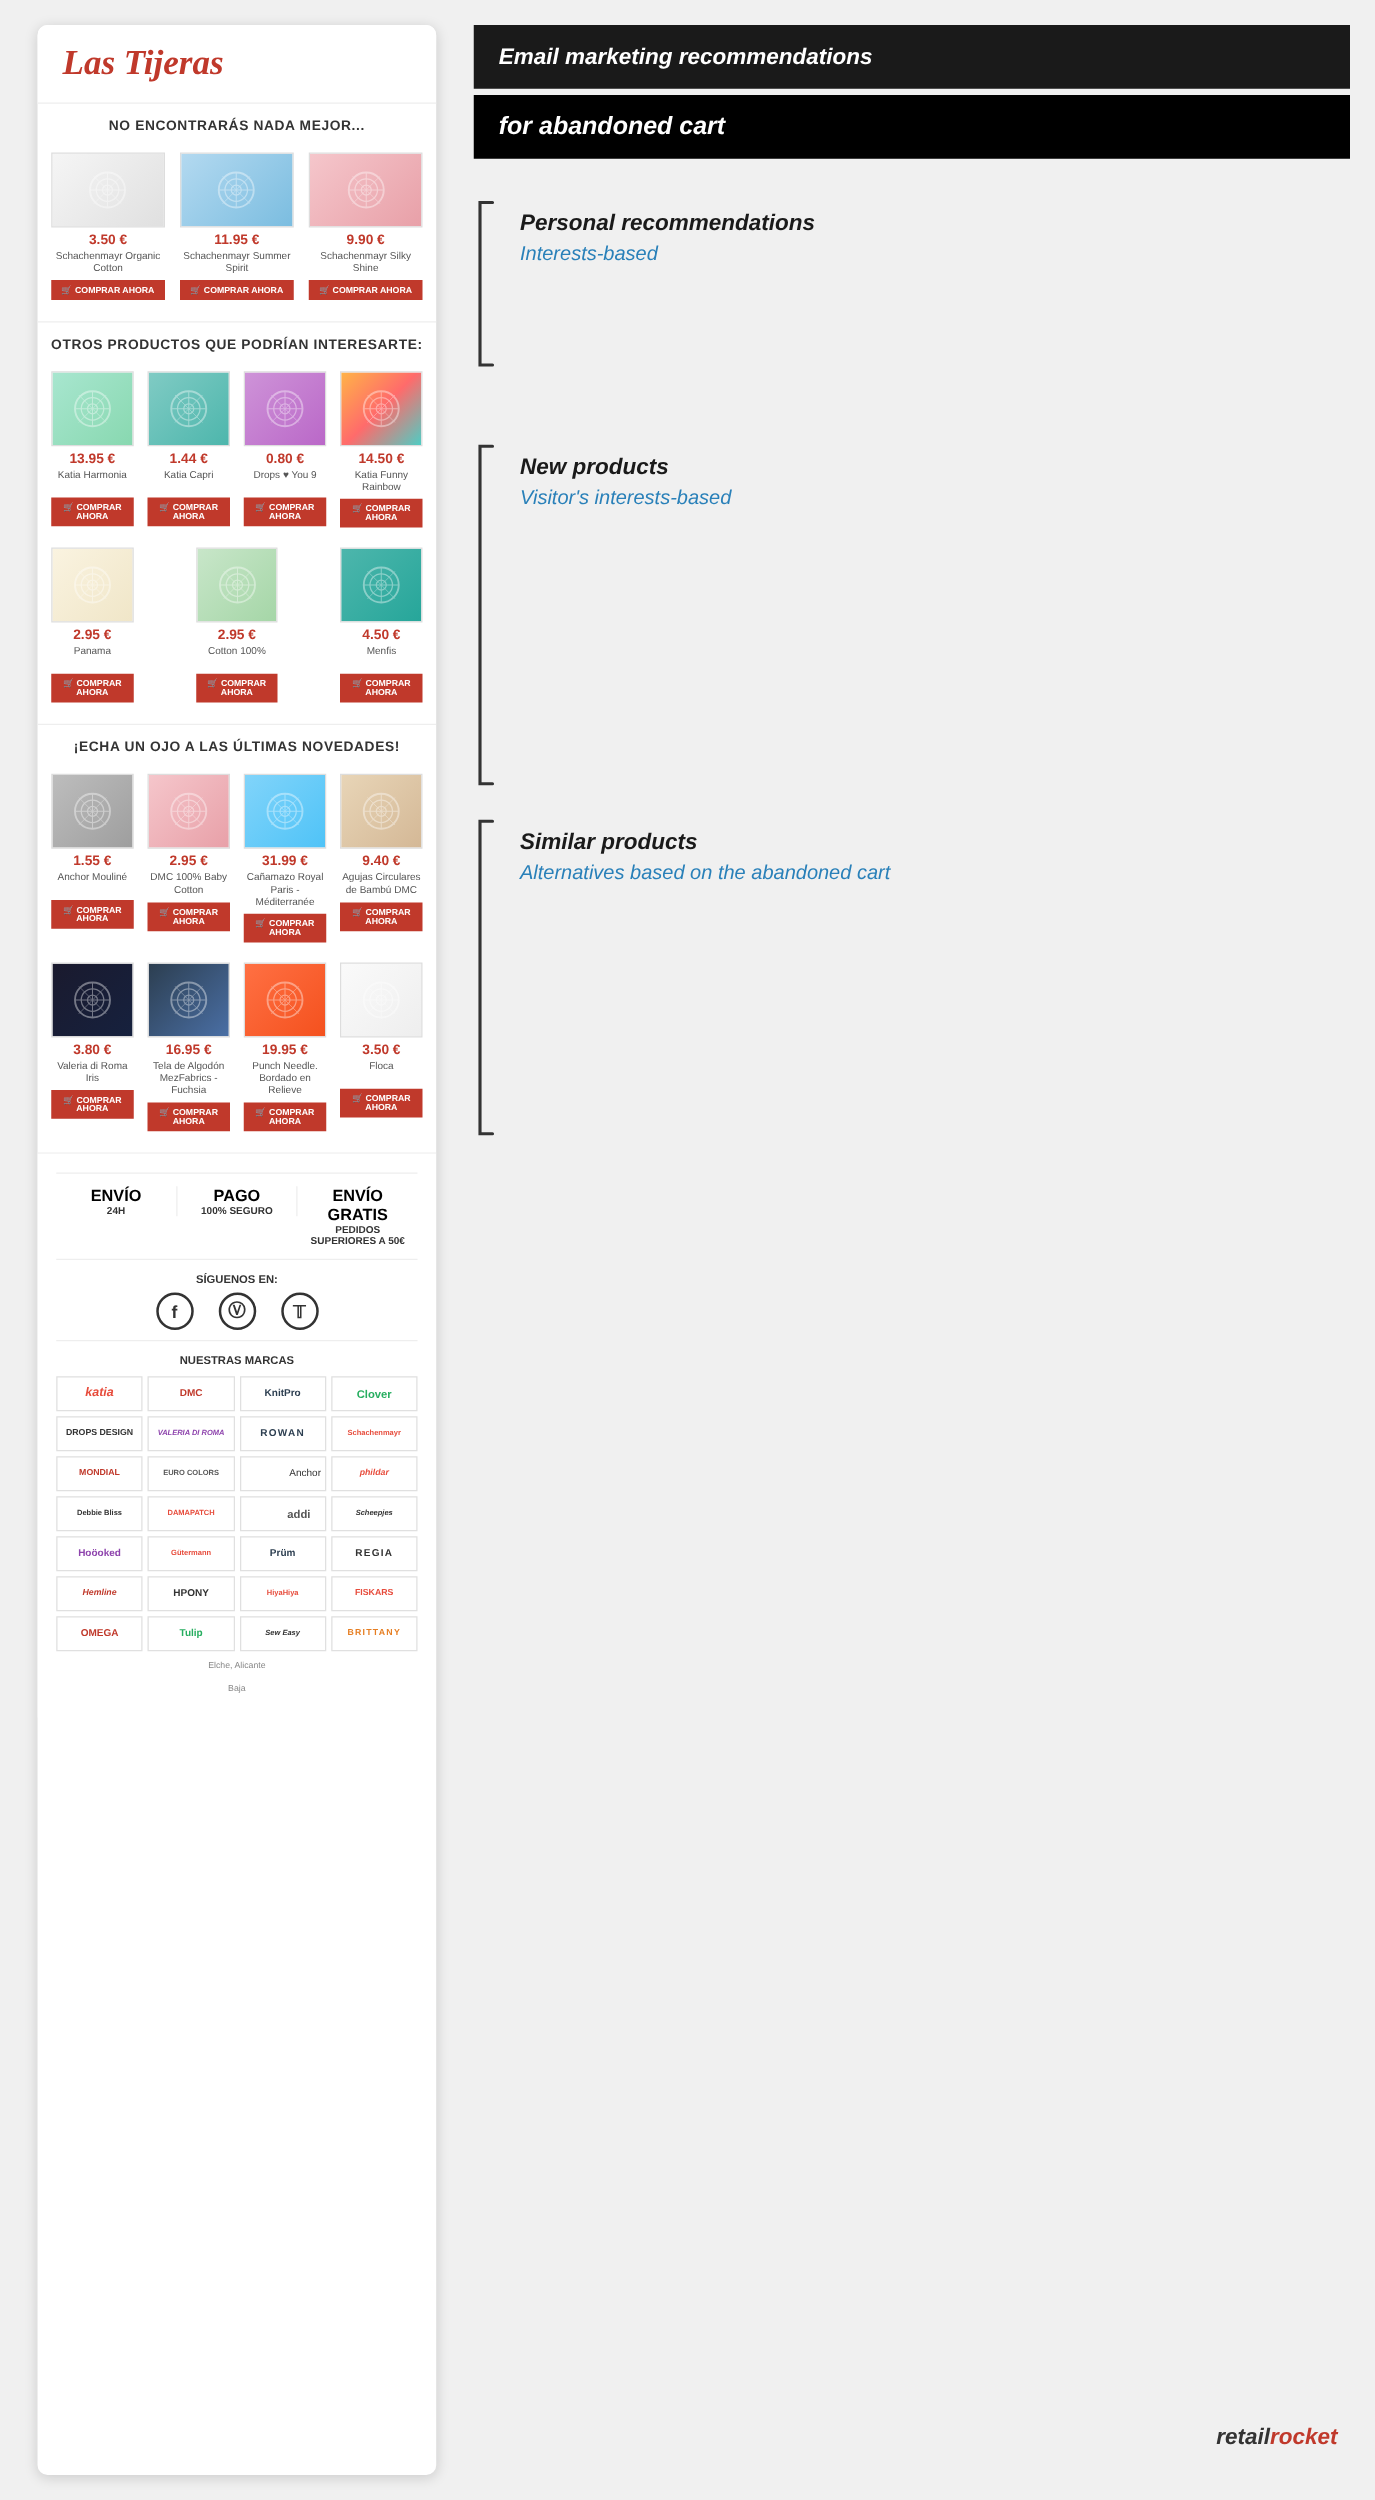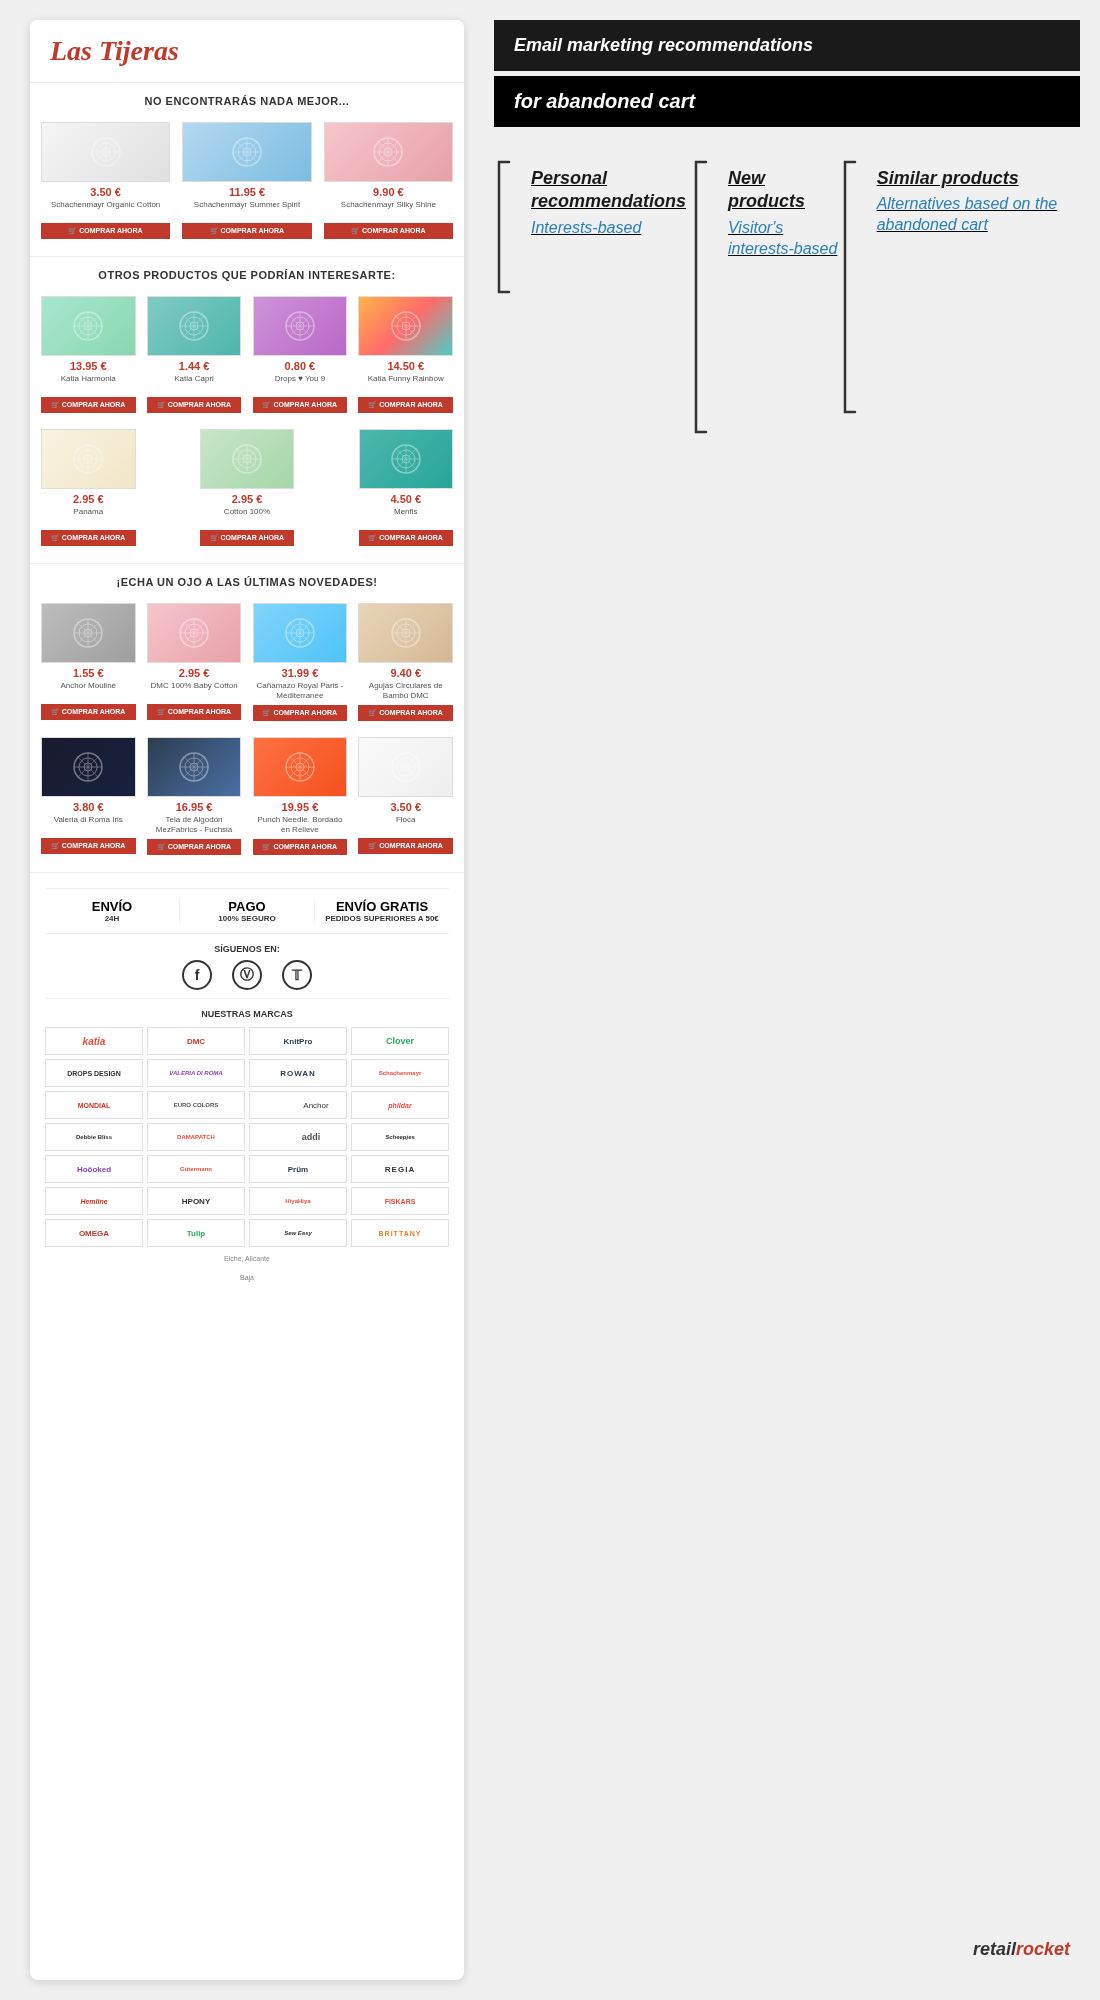--- a/index.html
+++ b/index.html
@@ -14,21 +14,21 @@
       display: flex;
       flex-direction: row;
       width: 1100px;
       min-height: 2000px;
       background: #f0f0f0;
       position: relative;
     }
 
     
     .email-column {
-      width: 434px;
+      width: 319px;
       background: #fff;
       margin: 20px 0 20px 30px;
       border-radius: 8px;
       box-shadow: 0 2px 10px rgba(0,0,0,0.15);
       overflow: hidden;
       flex-shrink: 0;
     }
 
     
     .annotations-column {
@@ -163,21 +163,21 @@
     
     .email-footer {
       padding: 15px;
       text-align: center;
       background: #fff;
     }
 
     .shipping-bar {
       display: flex;
       justify-content: space-around;
-      align-items: center;
+      align-items: flex-start;
       border-top: 1px solid #eee;
       border-bottom: 1px solid #eee;
       padding: 10px 0;
       margin-bottom: 10px;
     }
 
     .shipping-item {
       text-align: center;
       font-size: 8px;
       font-weight: bold;
@@ -334,23 +334,22 @@
     .annotation-sub {
       font-size: 16px;
       font-style: italic;
       color: #2980b9;
       line-height: 1.3;
       margin-top: 4px;
     }
 
     .annotations-wrapper {
       display: flex;
-      flex-direction: row;
+      flex-direction: column;
       flex: 1;
-      text-decoration: underline;
     }
   </style>
 </head>
 <body>
 
 <div class="page-wrapper">
 
   <div class="email-column">
 
     <div class="email-header">

